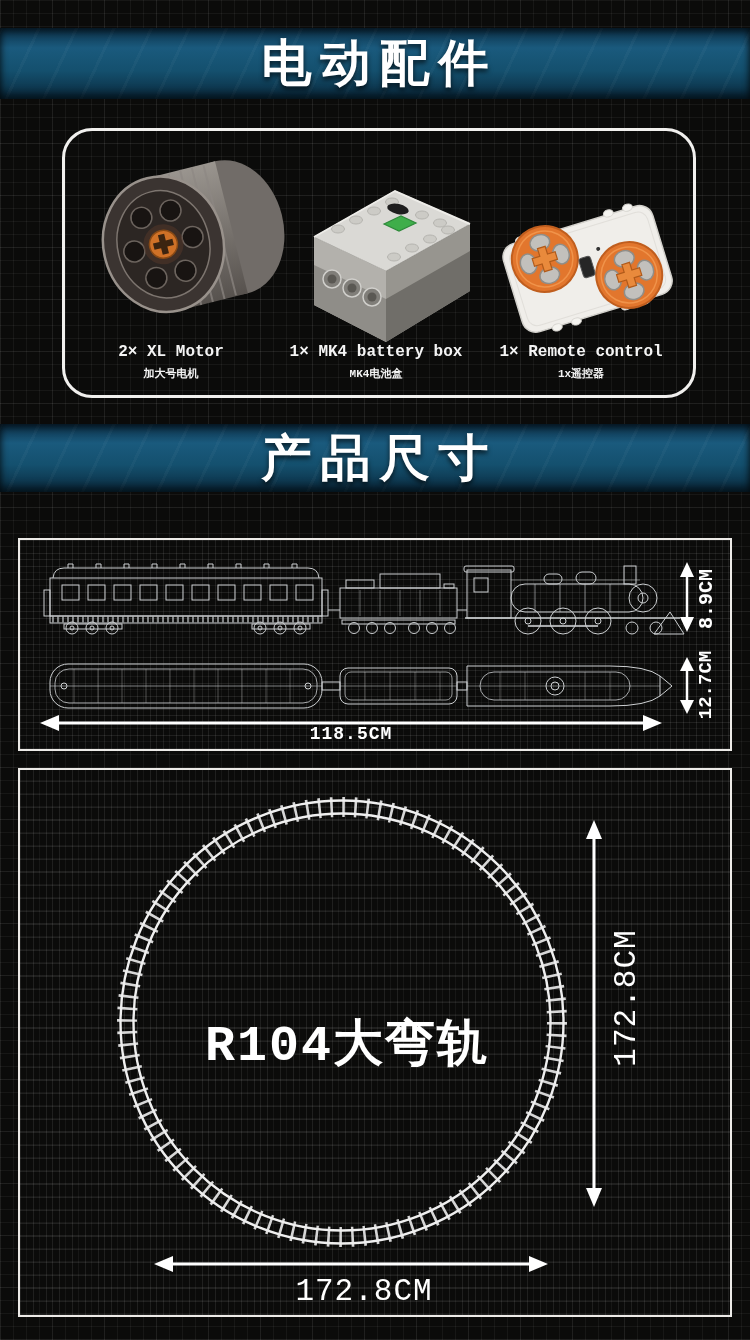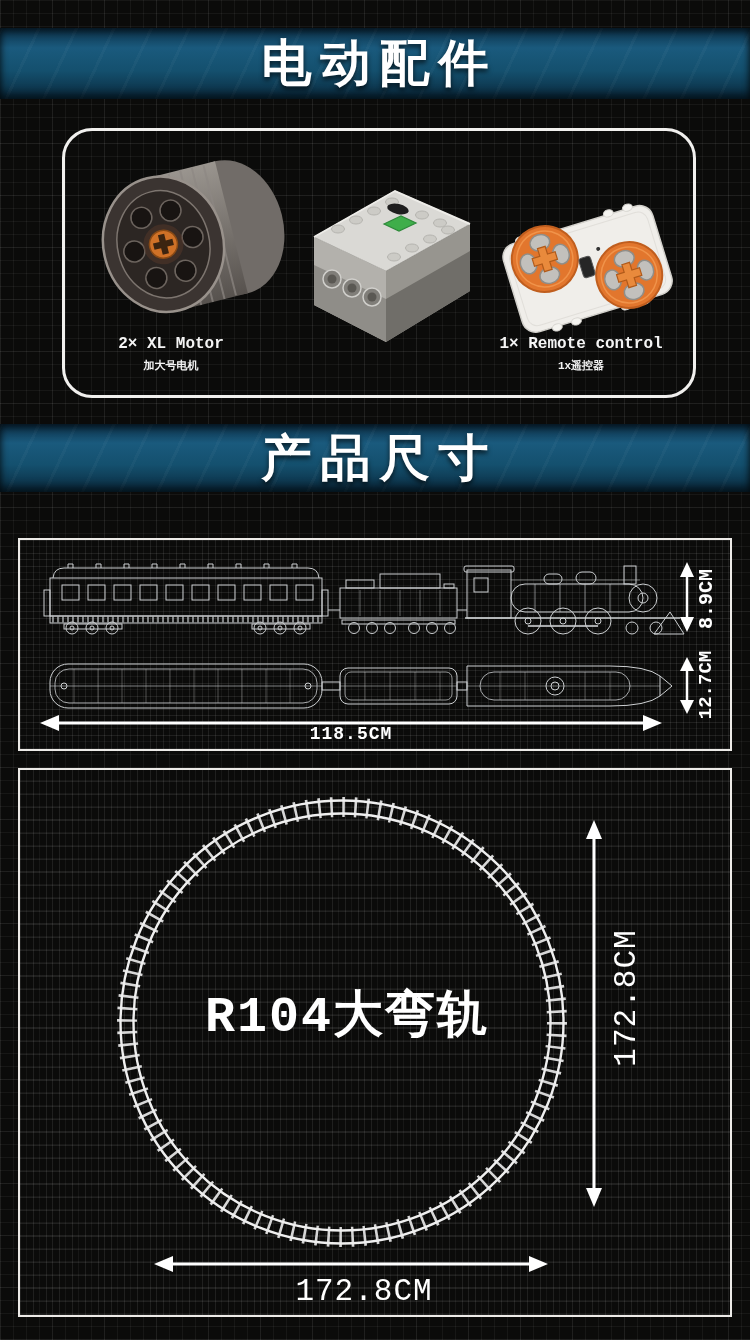--- a/index.html
+++ b/index.html
@@ -30,21 +30,21 @@
   
   #acc-box{
     position:absolute;left:62px;top:128px;width:628px;height:264px;
     border:3px solid #f1f0ee;border-radius:30px;
   }
   .acc-img{position:absolute;}
   #motor-img{left:13px;top:22px;width:225px;height:195px;}
   #battery-img{left:233px;top:38px;width:186px;height:185px;}
   #remote-img{left:426px;top:52px;width:192px;height:168px;}
   .acc-label{
-    position:absolute;top:202px;width:240px;text-align:center;color:#f4f4f4;
+    position:absolute;top:210px;width:240px;text-align:center;color:#f4f4f4;
   }
   .acc-label .en{font-size:16px;font-weight:bold;line-height:22px;}
   .acc-label .cn{font-size:11px;font-weight:bold;line-height:23px;}
   #label-motor{left:-14px;}
   #label-battery{left:191px;}
   #label-remote{left:396px;}
   
   .bp-box{
     position:absolute;left:18px;width:710px;border:2px solid #eceae7;
     background-image:
@@ -53,21 +53,21 @@
   }
   #train-box{top:538px;height:209px;}
   #track-box{top:768px;height:545px;}
   .abs{position:absolute;}
   .dim{color:#ffffff;white-space:nowrap;}
   .dim.bold{font-weight:bold;}
   .rot{transform:rotate(-90deg);}
   #dim-height{left:641px;top:48px;width:90px;height:22px;text-align:center;font-size:20px;}
   #dim-width{left:641px;top:134px;width:90px;height:22px;text-align:center;font-size:19px;}
   #dim-length{left:231px;top:184px;width:200px;text-align:center;font-size:18px;letter-spacing:1px;}
-  #track-name{left:147px;top:211px;width:360px;text-align:center;color:#fff;
+  #track-name{left:147px;top:240px;width:360px;text-align:center;color:#fff;
     font-size:50px;font-weight:bold;letter-spacing:2px;}
   #dim-track-v{left:527px;top:215px;width:150px;height:26px;text-align:center;font-size:31px;letter-spacing:1px;}
   #dim-track-h{left:234px;top:504px;width:220px;text-align:center;font-size:31px;letter-spacing:1px;}
   svg{display:block;}
 </style>
 </head>
 <body>
 
 <div class="page">
 
@@ -173,20 +173,24 @@
           <rect x="90" y="74" width="12" height="20" rx="3" fill="#262626" stroke="#555555"></rect>
           <circle cx="112" cy="70" r="2" fill="#333333"></circle>
         </g>
       </svg>
     </div>
 
     <div class="acc-label" id="label-motor">
       <div class="en">2× XL Motor</div>
       <div class="cn">加大号电机</div>
     </div>
+    <div class="acc-label" id="label-battery">
+      <div class="en">1× MK4 battery box</div>
+      <div class="cn">MK4电池盒</div>
+    </div>
     <div class="acc-label" id="label-remote">
       <div class="en">1× Remote control</div>
       <div class="cn">1x遥控器</div>
     </div>
   </div>
 
   <div class="banner" id="banner2">
     <div class="banner-title">产品尺寸</div>
   </div>
 

